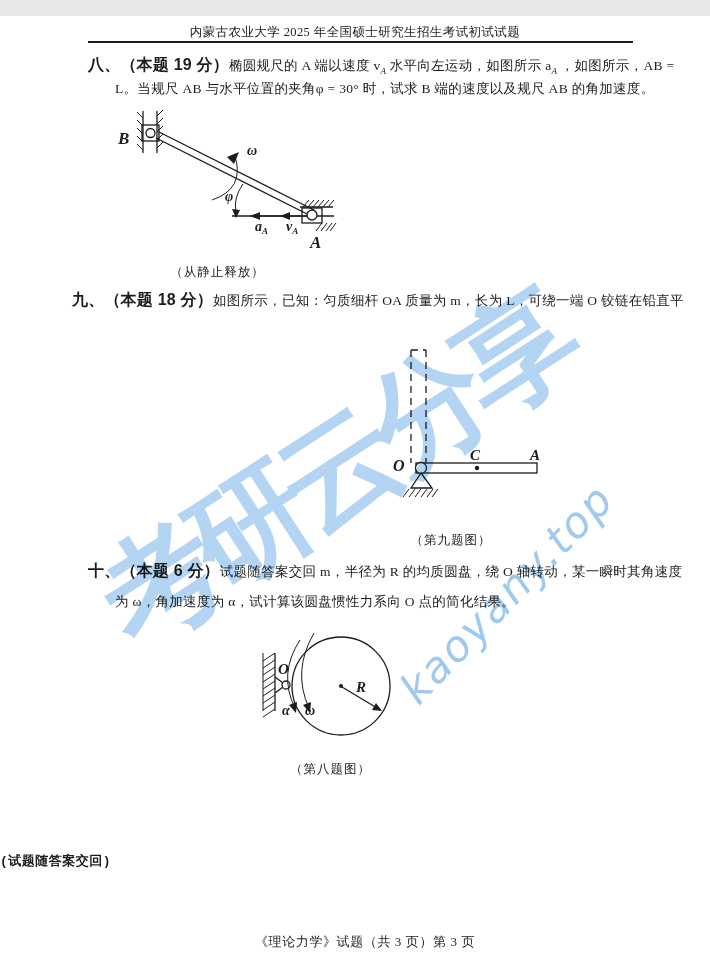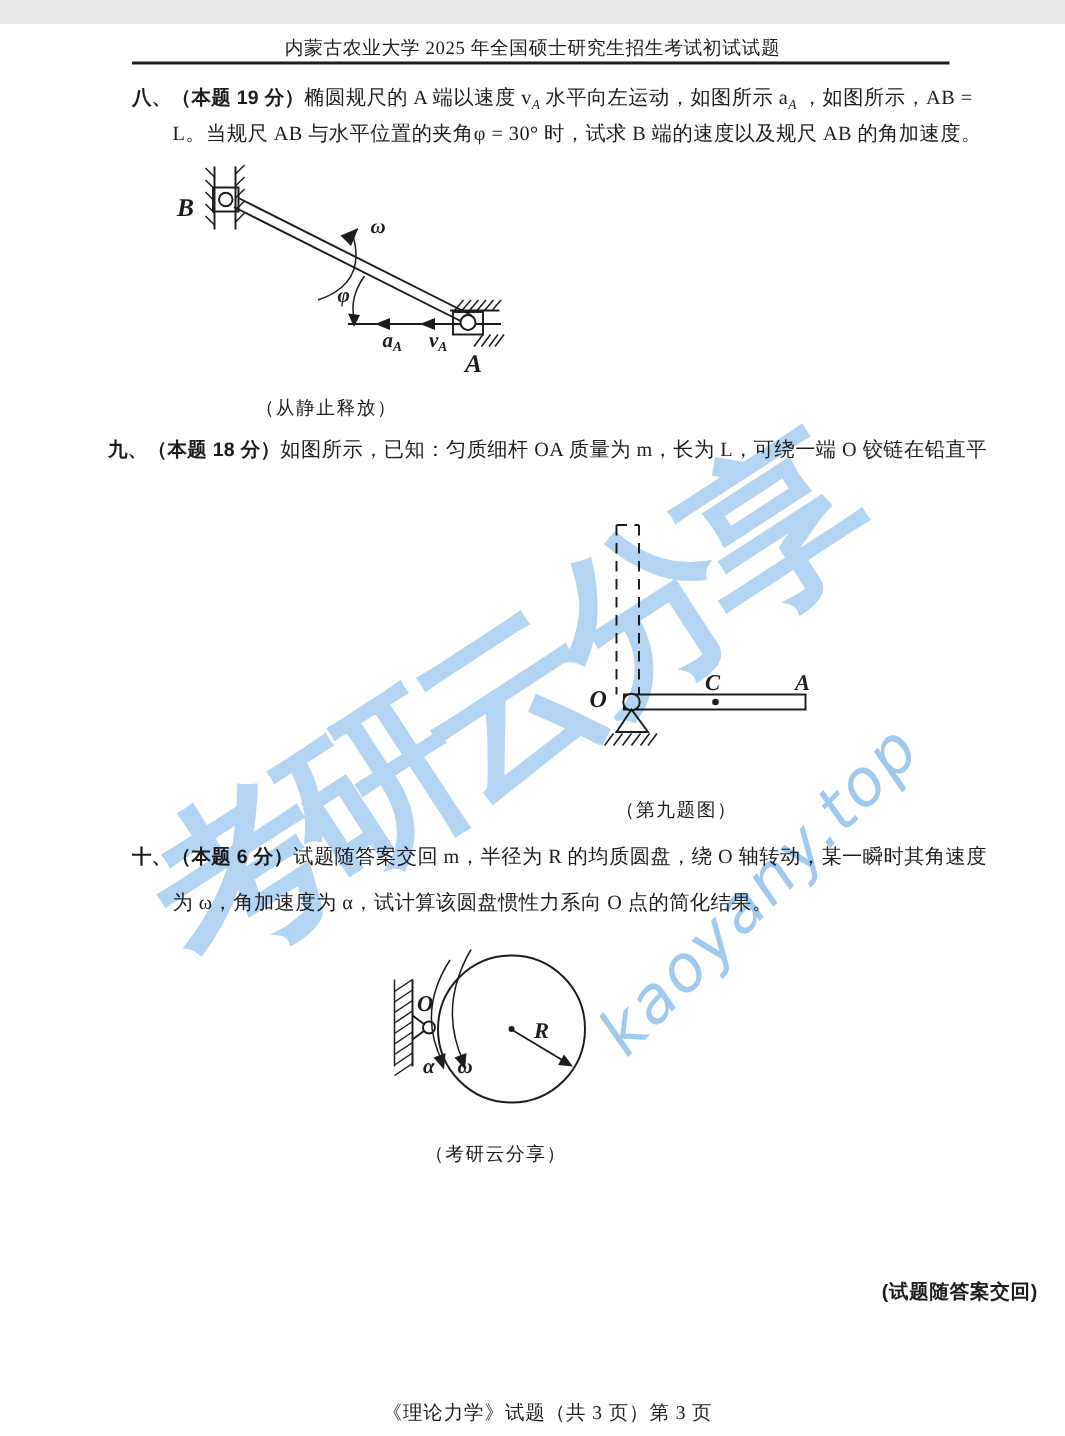--- a/index.html
+++ b/index.html
@@ -12,27 +12,27 @@
     position:absolute;top:8px;left:0;width:710px;text-align:center;
     font-size:12.5px;letter-spacing:.4px;white-space:nowrap;
   }
   .hdr-rule{position:absolute;left:88px;top:25px;width:545px;height:2px;background:#1c1c1c;}
   .tline{
     position:absolute;font-size:13.5px;line-height:17px;white-space:nowrap;
     letter-spacing:.3px;
   }
   .qlabel{
     font-family:"Liberation Sans","DejaVu Sans",sans-serif;
-    font-weight:bold;font-size:13px;letter-spacing:.2px;
+    font-weight:bold;font-size:16px;letter-spacing:.2px;
   }
   .tline sub{font-size:9px;font-style:italic;letter-spacing:0;}
   .cap{position:absolute;font-size:12.5px;text-align:center;white-space:nowrap;letter-spacing:1px;}
   .return-note{
-    position:absolute;left:0;top:836px;width:692px;text-align:right;
-    font-family:Liberation Sans, sans-serif;
+    position:absolute;left:0;top:836px;width:692px;text-align:left;
+    font-family:Liberation Mono, monospace;
     font-weight:bold;font-size:13px;letter-spacing:.5px;
   }
   .footer{position:absolute;left:0;top:917px;width:730px;text-align:center;font-size:13px;letter-spacing:.6px;}
   svg{position:absolute;overflow:visible;}
   svg .ln{stroke:#1c1c1c;stroke-width:1.3;fill:none;}
   svg .thin{stroke:#1c1c1c;stroke-width:1;fill:none;}
   svg .fill{fill:#1c1c1c;stroke:none;}
   svg .opencirc{fill:#ffffff;stroke:#1c1c1c;stroke-width:1.3;}
   svg text{
     font-family:"Liberation Serif","DejaVu Serif",serif;
@@ -224,21 +224,21 @@
       <polygon class="fill" points="41,89 34,81 42,78"></polygon>
     </g>
     <text x="27" y="91" font-size="14">α</text>
 
     <g>
       <path class="thin" d="M 59,9 Q 37,47 54,84"></path>
       <polygon class="fill" points="55,89 48,81 56,78"></polygon>
     </g>
     <text x="50" y="91" font-size="14">ω</text>
   </svg>
-  <div class="cap" style="left:273px;top:745px;width:115px;">（考研云分享）</div>
+  <div class="cap" style="left:273px;top:745px;width:115px;">（第八题图）</div>
 
   <div class="return-note">(试题随答案交回)</div>
   <div class="footer">《理论力学》试题（共 3 页）第 3 页</div>
 
   <div class="wm-cn">考研云分享</div>
   <div class="wm-url">kaoyany.top</div>
 
 </div>
 
 </body></html>

